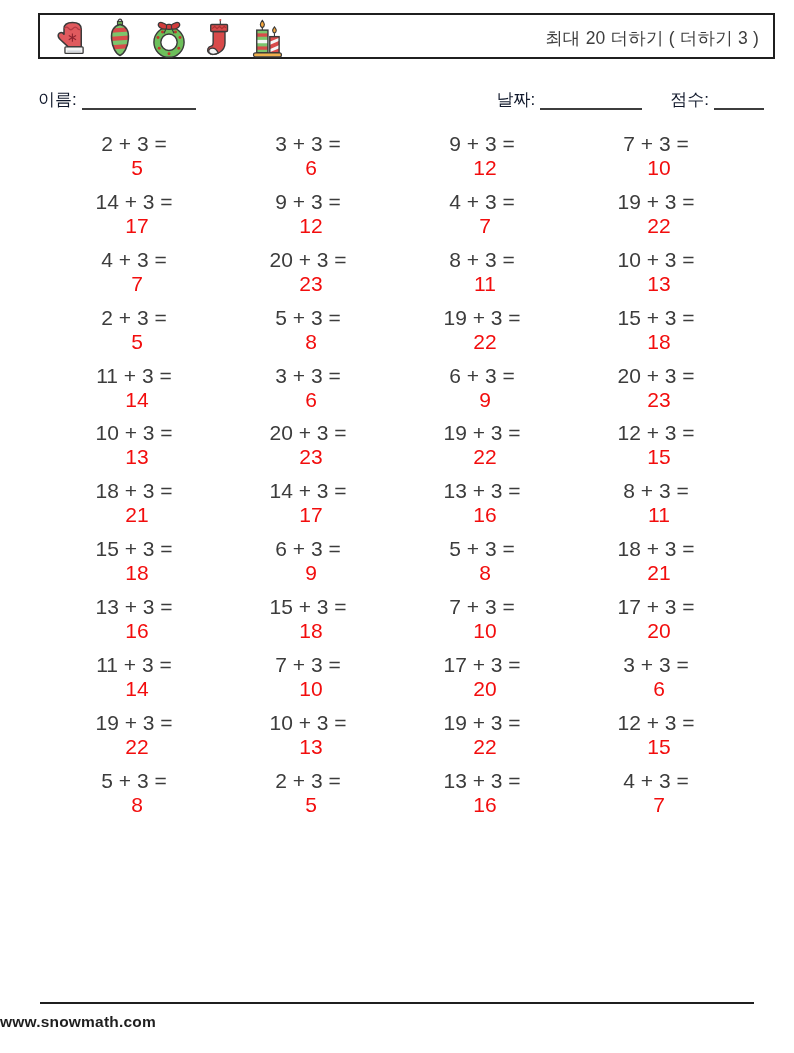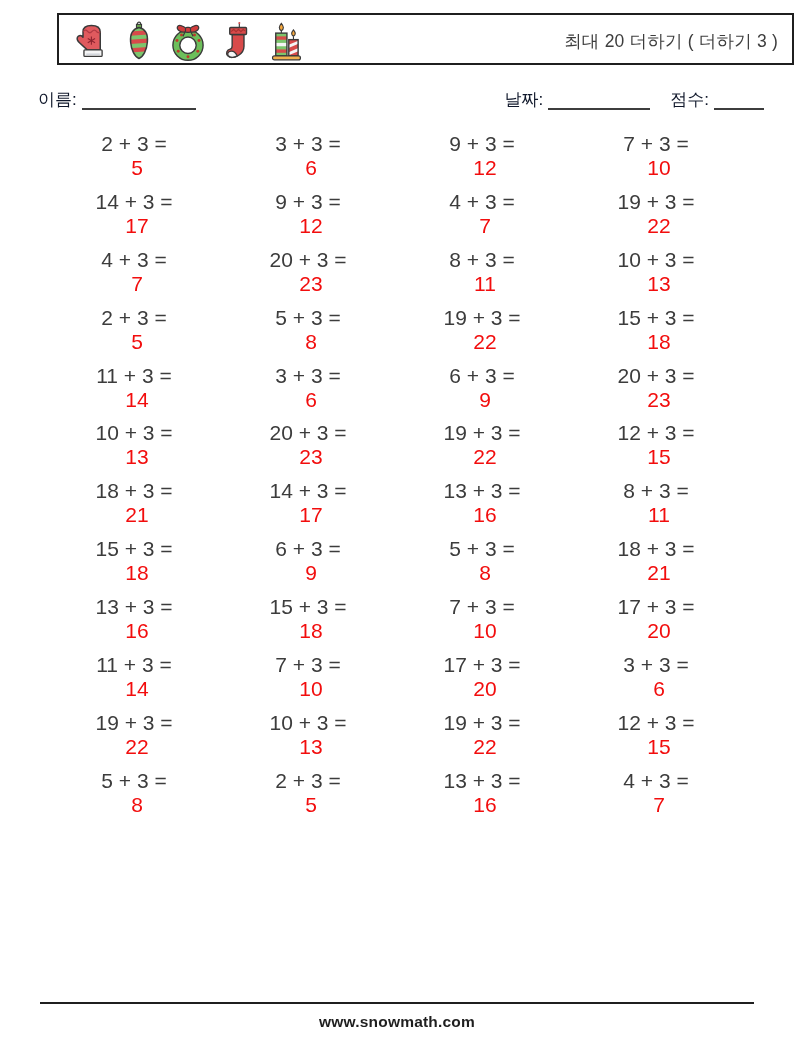--- a/index.html
+++ b/index.html
@@ -10,63 +10,62 @@
   *{margin:0;padding:0;box-sizing:border-box;}
   html,body{background:#ffffff;}
   body{
     position:relative;
     width:794px;height:1053px;
     font-family:"Liberation Sans", sans-serif;
     color:var(--ink);
     overflow:hidden;
   }
   .header-box{
-    position:absolute;left:38px;top:13px;width:737px;height:52px;
+    position:absolute;left:38px;top:13px;width:737px;height:46px;
     border:2px solid var(--line);
     display:flex;align-items:center;justify-content:space-between;
     padding:4px 14px 0 12px;
-    margin-left:19px;
   }
   .icon-strip{display:flex;align-items:center;gap:11px;}
   .icon-strip svg{display:block;height:41px;width:38px;}
   .ws-title{font-size:17.5px;color:#3d3d3d;letter-spacing:0.2px;}
   .fields-row{
     position:absolute;left:38px;top:91px;width:726px;
     display:flex;justify-content:space-between;align-items:flex-end;
     font-size:17px;color:#0f172a;
   }
   .field{display:flex;align-items:flex-end;}
   .field .lbl{line-height:1;padding-bottom:2px;}
   .blank{
     display:inline-block;border-bottom:2px solid #3d3d3d;height:16px;margin-left:5px;
   }
   .blank.name{width:114px;}
   .blank.date{width:102px;}
   .blank.score{width:50px;}
-  .right-fields{display:flex;gap:20px;justify-content:space-between;}
+  .right-fields{display:flex;gap:28px;justify-content:space-between;}
   .problems{
     position:absolute;left:47px;top:132px;
     display:grid;
     grid-template-columns:174px 174px 174px 174px;
     grid-auto-rows:57.9px;
   }
   .problem{
     display:flex;align-items:center;
     font-size:21px;color:var(--ink);
     white-space:pre;
     flex-direction:column;
   }
   .problem .ans{color:var(--answer);margin-left:6px;}
   .footer-rule{
     position:absolute;left:40px;right:40px;top:1002px;
     border-top:2px solid var(--line);
   }
   .footer-text{
     position:absolute;left:0;right:0;top:1013px;
-    text-align:center;font-weight:bold;font-size:15.5px;color:#1f1f1f;
+    text-align:left;font-weight:bold;font-size:15.5px;color:#1f1f1f;
     letter-spacing:0.2px;
   }
 </style>
 </head>
 <body>
 
 <div class="header-box">
   <div class="icon-strip">
 
     <svg viewBox="0 0 40 44">

